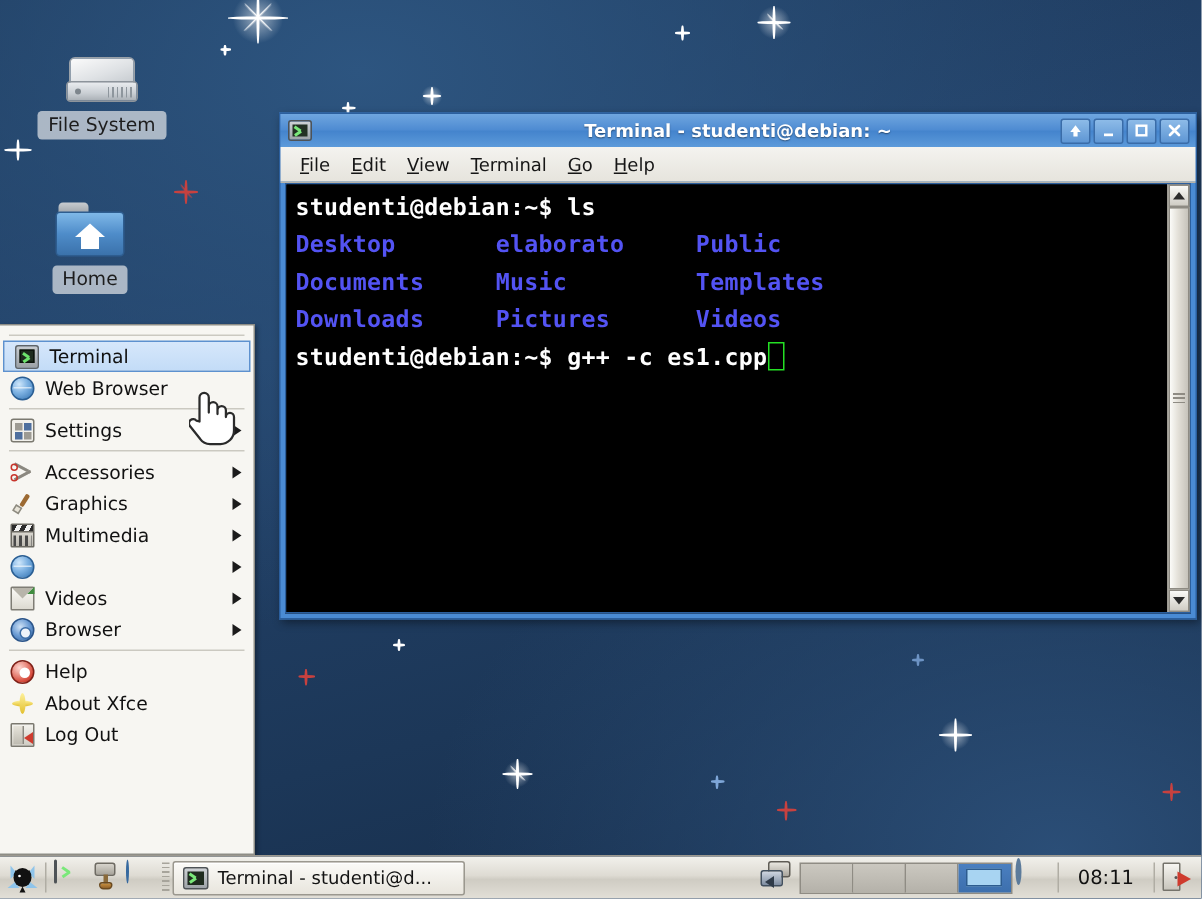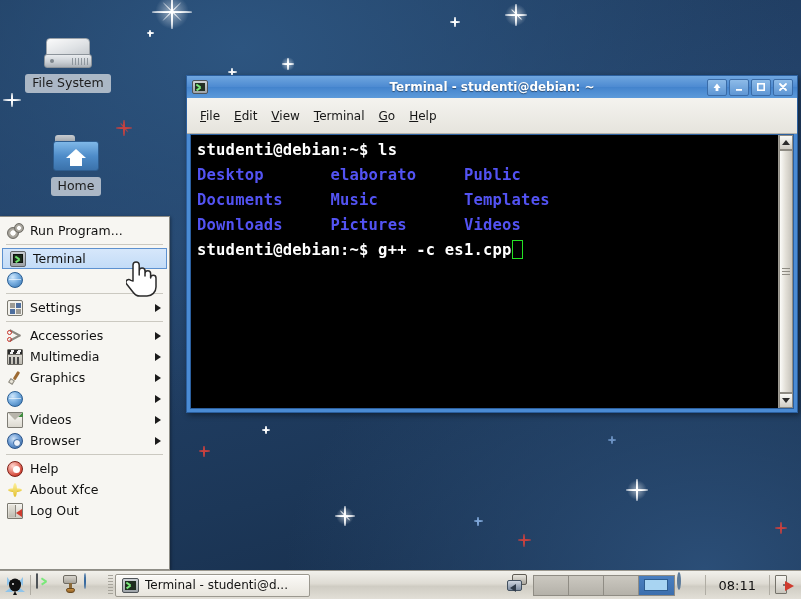--- a/index.html
+++ b/index.html
@@ -311,21 +311,21 @@
   .tb-btn {
     width:20px; height:17px;
     background:linear-gradient(180deg,#8dbbe8,#5e96d4);
     border:1px solid #3a6ca8; border-radius:2px;
     display:flex; align-items:center; justify-content:center;
     color:#fff; font-size:10px; line-height:1;
   }
   .tb-btn svg { display:block; }
 
   .menubar {
-    height:36px; flex:none;
+    height:24px; flex:none;
     background:linear-gradient(180deg,#f4f3ef,#e6e4dd);
     border-bottom:1px solid #b6b3aa;
     display:flex; align-items:center; padding-left:6px;
     font-size:12px; color:#161616;
   }
   .menubar .mitem { padding:0 7px; line-height:22px; }
   .menubar .mitem u { text-decoration:underline; }
 
   .term-body { flex:1; display:flex; background:#000; margin:0 3px 3px 3px; border:1px solid #2b5f9e; }
   .term-text {
@@ -548,52 +548,49 @@
     <div class="drive">
       <div class="top"></div>
       <div class="base"></div>
       <div class="slots"></div>
       <div class="led"></div>
     </div>
   </div>
   <span class="lbl">File System</span>
 </div>
 
-<div class="desk-icon" style="left:28px;top:125px;">
+<div class="desk-icon" style="left:12px;top:125px;">
   <div class="glyph">
     <div class="homefolder">
       <div class="tab"></div>
       <div class="body"></div>
       <div class="house">
           <div class="roof"></div>
           <div class="wall"></div>
         </div>
     </div>
   </div>
   <span class="lbl">Home</span>
 </div>
 
 <div class="xmenu">
 
-  <div class="mi">
-    <span class="micon ic-gears"></span>
-    <span class="txt">Run Program...</span>
-  </div>
 
   <div class="msep"></div>
 
   <div class="mi sel">
     <span class="micon ic-term">
         <i class="pr"></i>
         <i class="pr2"></i>
       </span>
     <span class="txt">Terminal</span>
   </div>
   <div class="mi">
     <span class="micon ic-globe"></span>
+    <span class="txt">Web Browser</span>
   </div>
 
   <div class="msep"></div>
 
   <div class="mi">
     <span class="micon ic-settings">
         <i class="q q1"></i>
         <i class="q q2"></i>
         <i class="q q3"></i>
         <i class="q q4"></i>
@@ -608,33 +605,33 @@
     <span class="micon ic-scissors">
         <i class="b1"></i>
         <i class="b2"></i>
         <i class="r1"></i>
         <i class="r2"></i>
       </span>
     <span class="txt">Accessories</span>
     <span class="arrow"></span>
   </div>
   <div class="mi">
+    <span class="micon ic-brush">
+        <i class="handle"></i>
+        <i class="tip"></i>
+      </span>
+    <span class="txt">Graphics</span>
+    <span class="arrow"></span>
+  </div>
+  <div class="mi">
     <span class="micon ic-film">
         <i class="clap"></i>
         <i class="cells"></i>
       </span>
     <span class="txt">Multimedia</span>
-    <span class="arrow"></span>
-  </div>
-  <div class="mi">
-    <span class="micon ic-brush">
-        <i class="handle"></i>
-        <i class="tip"></i>
-      </span>
-    <span class="txt">Graphics</span>
     <span class="arrow"></span>
   </div>
   <div class="mi">
     <span class="micon ic-globe"></span>
     <span class="arrow"></span>
   </div>
   <div class="mi">
     <span class="micon ic-envelope">
         <i class="chk"></i>
       </span>

